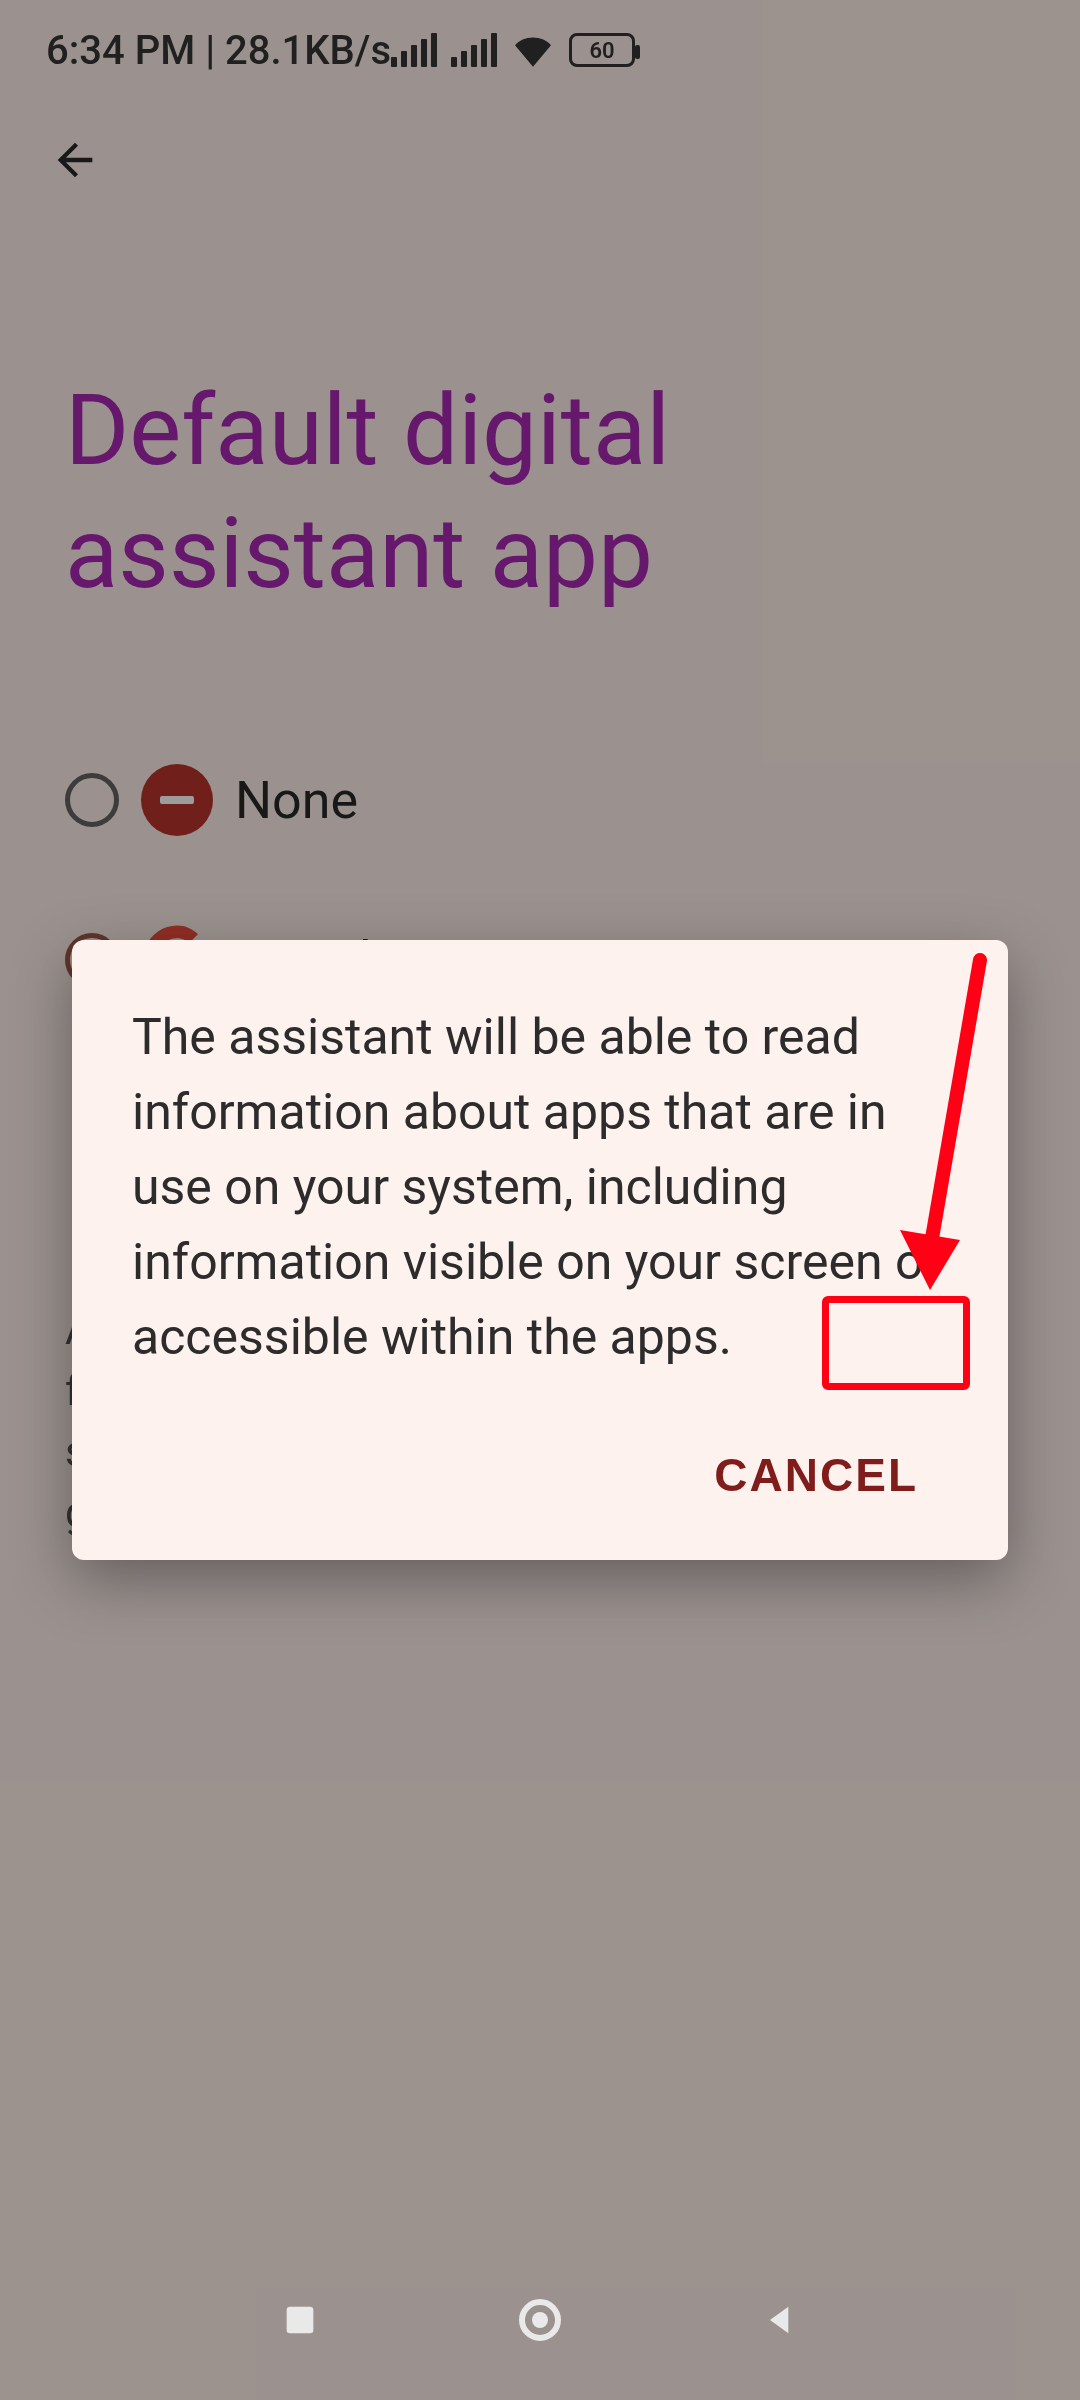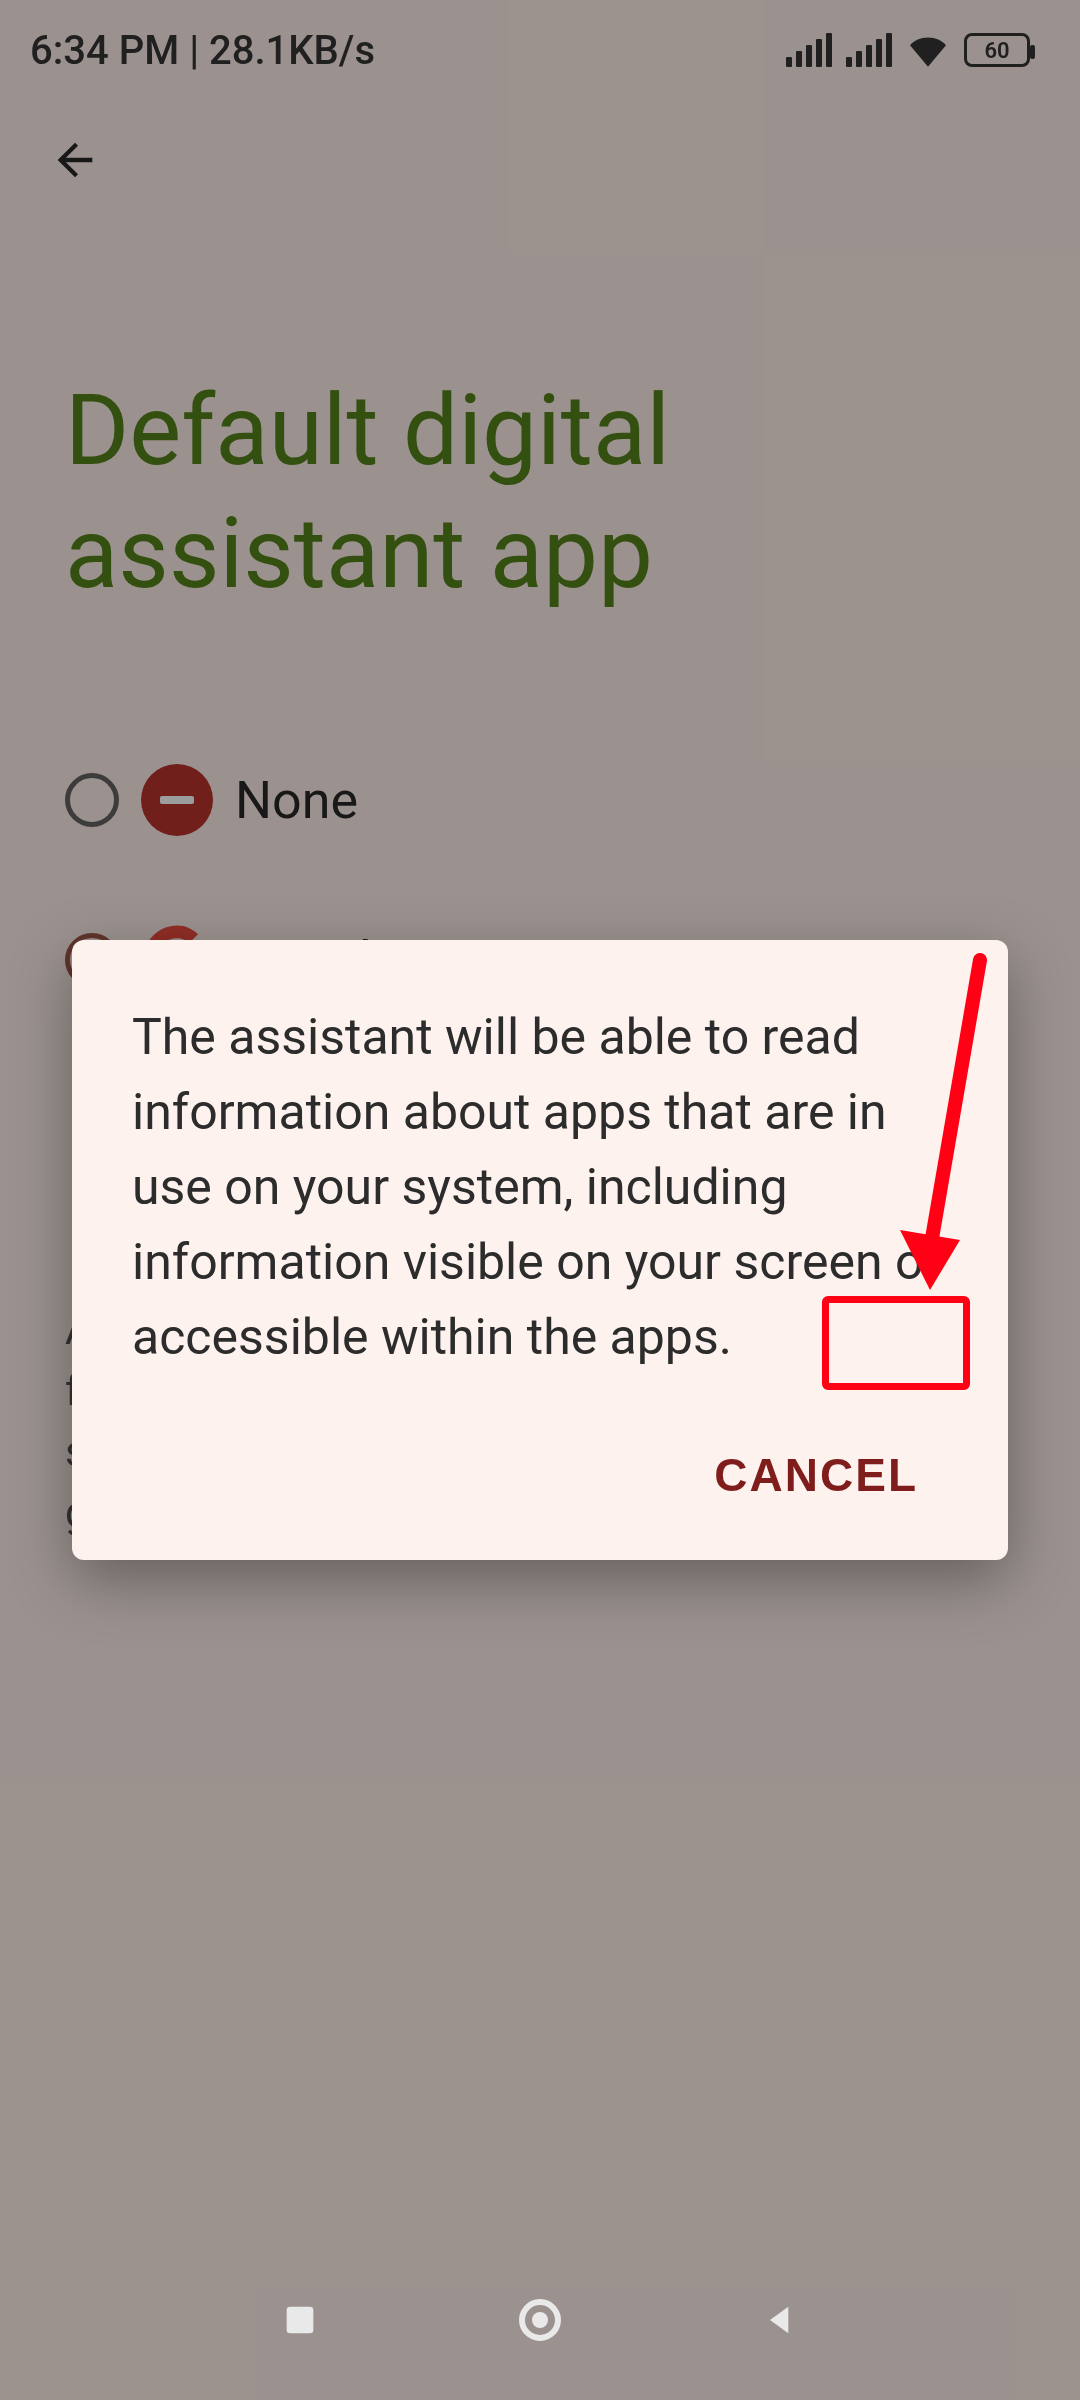--- a/index.html
+++ b/index.html
@@ -11,22 +11,21 @@
     overflow: hidden;
   }
 
   
   .status-bar {
     position: absolute;
     top: 0; left: 0; right: 0;
     height: 100px;
     display: flex;
     align-items: center;
-    justify-content: space-between;
-    padding: 0 50px 0 30px;
+    padding: 0 50px 0 46px;
     color: #2a2a2a;
     font-size: 40px;
     font-weight: 500;
   }
   .status-right { display: flex; align-items: center; gap: 14px; }
   .signal { display: flex; align-items: flex-end; gap: 4px; height: 34px; }
   .signal span { width: 6px; background: #2a2a2a; border-radius: 1px; }
   .signal span:nth-child(1){height:10px}
   .signal span:nth-child(2){height:16px}
   .signal span:nth-child(3){height:22px}
@@ -54,21 +53,21 @@
     display:flex;align-items:center;justify-content:center;
   }
 
   
   .page-title {
     position: absolute;
     top: 370px;
     left: 65px; right: 65px;
     font-size: 98px;
     font-weight: 400;
-    color: #4d7c0f;
+    color: #a21caf;
     line-height: 1.25;
   }
 
   
   .options {
     position: absolute;
     top: 720px; left: 65px; right: 65px;
   }
   .option {
     display: flex; align-items: center;

